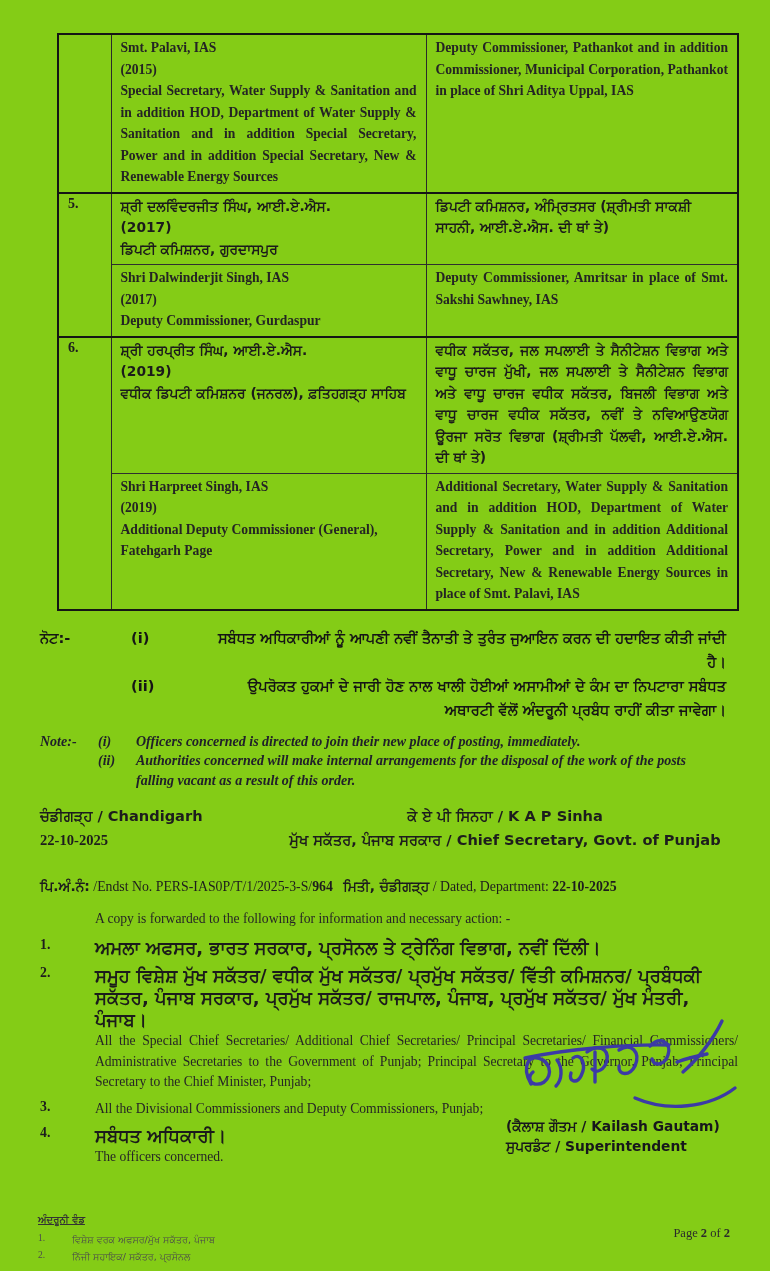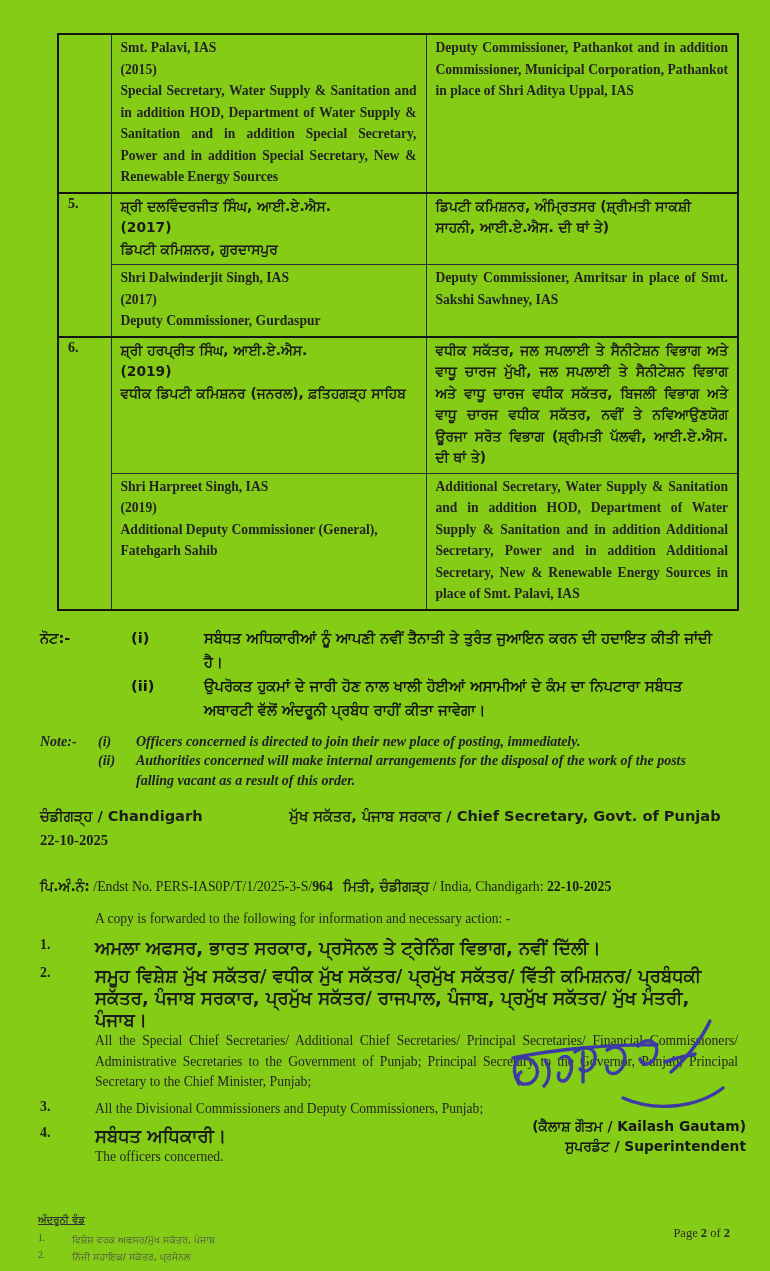--- a/index.html
+++ b/index.html
@@ -29,21 +29,21 @@
   tr.major td { border-top:2px solid #151515; }
   tr.sub td   { border-top:1.4px solid #2f2f2f; }
   .cell-en { font-family:"Liberation Serif",serif; font-weight:700; font-size:13.6px; line-height:21.5px; color:#242424; }
   .cell-pa { font-family:"DejaVu Sans",sans-serif; font-weight:600; font-size:13.8px; line-height:21.5px; color:#1b1b1b; }
 
   
   .notes-pa { margin:15px 44px 0 40px; font-weight:700; font-size:14.6px; line-height:24px; color:#151515; }
   .notes-pa .note-row { display:flex;gap:41px; }
   .notes-pa .note-label { width:50px; flex:none; }
   .notes-pa .note-num { width:32px; flex:none; }
-  .notes-pa .note-text { flex:1; }
+  .notes-pa .note-text { flex:1;text-align:right; }
   .notes-en { margin:10px 44px 0 40px; font-weight:700; font-style:italic; font-size:14px; line-height:19.5px; color:#20202a; }
   .notes-en .note-row { display:flex; }
   .notes-en .note-label { width:58px; flex:none; }
   .notes-en .note-num { width:38px; flex:none; }
   .notes-en .note-text { flex:1; }
 
   
   .signoff { display:flex; margin:14px 30px 0 40px; font-weight:700; font-size:14.6px; line-height:24px; }
   .signoff-left { width:230px; flex:none; text-align:left; }
   .signoff-right { flex:1; text-align:center; }
@@ -57,21 +57,21 @@
   .fwd-intro-pa { font-size:13.8px; font-weight:600; line-height:22px; color:#1b1b1b; }
   .fwd-intro-en { font-size:13.6px; line-height:20px; color:#262626; }
   .fwd-list { margin:8px 32px 0 40px; }
   .fwd-item { display:flex; margin-top:6px; }
   .fwd-num { width:55px; flex:none; font-size:13.8px; font-weight:600; }
   .fwd-body { flex:1; }
   .fwd-pa { font-size:18px; font-weight:600; line-height:22px; color:#1b1b1b; }
   .fwd-en { font-size:13.6px; line-height:20.5px; color:#262626; text-align:justify; }
 
   
-  .sig-block { position:absolute; top:1018px; right:24px; width:252px; text-align:right; }
+  .sig-block { position:absolute; top:1018px; right:12px; width:252px; text-align:left; }
   .sig-svg { display:block; margin:0 auto -6px auto; }
   .sig-name { font-weight:700; font-size:13.8px; line-height:20px; color:#17171c; }
   .sig-title { font-weight:700; font-size:13.8px; line-height:20px; color:#17171c; }
 
   
   .internal { margin:46px 0 0 38px; width:330px; color:#4b4b4b; }
   .internal-heading { font-family:"DejaVu Sans",sans-serif; font-weight:700; font-size:10px; text-decoration:underline; color:#333; margin-bottom:7px; }
   .int-item { display:flex; margin-top:4px; }
   .int-num { width:34px; flex:none; font-size:9.5px; }
   .int-text { flex:1; font-family:"DejaVu Sans",sans-serif; font-size:9.5px; line-height:13px; }
@@ -123,21 +123,21 @@
           <div>(2019)</div>
           <div>ਵਧੀਕ ਡਿਪਟੀ ਕਮਿਸ਼ਨਰ (ਜਨਰਲ), ਫ਼ਤਿਹਗੜ੍ਹ ਸਾਹਿਬ</div>
         </td>
         <td class="c-posting cell-pa just">ਵਧੀਕ ਸਕੱਤਰ, ਜਲ ਸਪਲਾਈ ਤੇ ਸੈਨੀਟੇਸ਼ਨ ਵਿਭਾਗ ਅਤੇ ਵਾਧੂ ਚਾਰਜ ਮੁੱਖੀ, ਜਲ ਸਪਲਾਈ ਤੇ ਸੈਨੀਟੇਸ਼ਨ ਵਿਭਾਗ ਅਤੇ ਵਾਧੂ ਚਾਰਜ ਵਧੀਕ ਸਕੱਤਰ, ਬਿਜਲੀ ਵਿਭਾਗ ਅਤੇ ਵਾਧੂ ਚਾਰਜ ਵਧੀਕ ਸਕੱਤਰ, ਨਵੀਂ ਤੇ ਨਵਿਆਉਣਯੋਗ ਊਰਜਾ ਸਰੋਤ ਵਿਭਾਗ (ਸ਼੍ਰੀਮਤੀ ਪੱਲਵੀ, ਆਈ.ਏ.ਐਸ. ਦੀ ਥਾਂ ਤੇ)</td>
       </tr>
 
       <tr class="sub">
         <td class="c-officer cell-en">
           <div>Shri Harpreet Singh, IAS</div>
           <div>(2019)</div>
-          <div>Additional Deputy Commissioner (General), Fatehgarh Sahib</div>
+          <div>Additional Deputy Commissioner (General), Fatehgarh Page</div>
         </td>
         <td class="c-posting cell-en just">Additional Secretary, Water Supply &amp; Sanitation and in addition HOD, Department of Water Supply &amp; Sanitation and in addition Additional Secretary, Power and in addition Additional Secretary, New &amp; Renewable Energy Sources in place of Smt. Palavi, IAS</td>
       </tr>
     </tbody>
   </table>
 
   <div class="notes-pa pa">
     <div class="note-row">
       <span class="note-label">ਨੋਟ:-</span>
       <span class="note-num">(i)</span>
@@ -162,26 +162,27 @@
       <span class="note-text">Authorities concerned will make internal arrangements for the disposal of the work of the posts falling vacant as a result of this order.</span>
     </div>
   </div>
 
   <div class="signoff">
     <div class="signoff-left">
       <div class="pa-b">ਚੰਡੀਗੜ੍ਹ / Chandigarh</div>
       <div>22-10-2025</div>
     </div>
     <div class="signoff-right">
+      <div class="pa-b">ਕੇ ਏ ਪੀ ਸਿਨਹਾ /  K A P Sinha</div>
       <div class="pa-b">ਮੁੱਖ ਸਕੱਤਰ, ਪੰਜਾਬ ਸਰਕਾਰ / Chief Secretary, Govt. of Punjab</div>
     </div>
   </div>
 
   <div class="endst">
-    <span class="pa-b">ਪਿ.ਅੰ.ਨੰ:</span><span> /Endst No.  PERS-IAS0P/T/1/2025-3-S/</span><span class="b">964</span><span>&nbsp;&nbsp;&nbsp;</span><span class="pa-b">ਮਿਤੀ, ਚੰਡੀਗੜ੍ਹ</span><span> / India, Chandigarh: </span><span class="b">22-10-2025</span>
+    <span class="pa-b">ਪਿ.ਅੰ.ਨੰ:</span><span> /Endst No.  PERS-IAS0P/T/1/2025-3-S/</span><span class="b">964</span><span>&nbsp;&nbsp;&nbsp;</span><span class="pa-b">ਮਿਤੀ, ਚੰਡੀਗੜ੍ਹ</span><span> / Dated, Department: </span><span class="b">22-10-2025</span>
   </div>
 
   <div class="fwd-intro">
     <div class="fwd-intro-en">A copy is forwarded to the following for information and necessary action: -</div>
   </div>
 
   <div class="fwd-list">
     <div class="fwd-item">
       <span class="fwd-num">1.</span>
       <span class="fwd-body">

